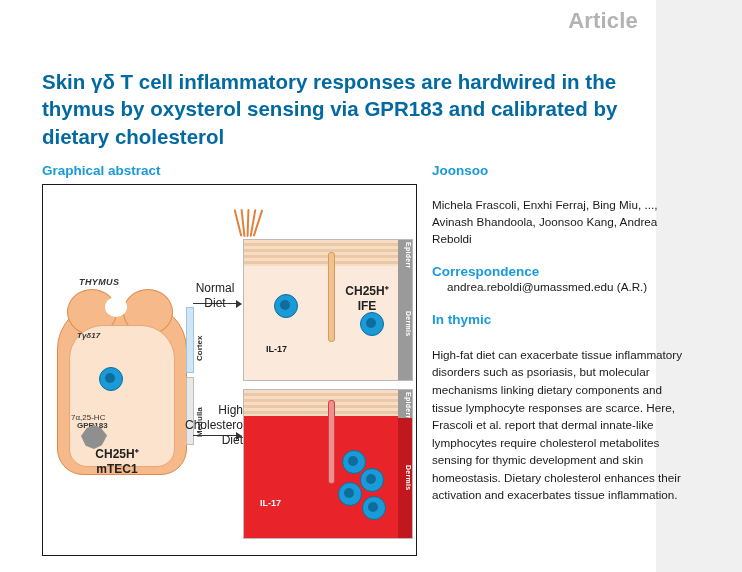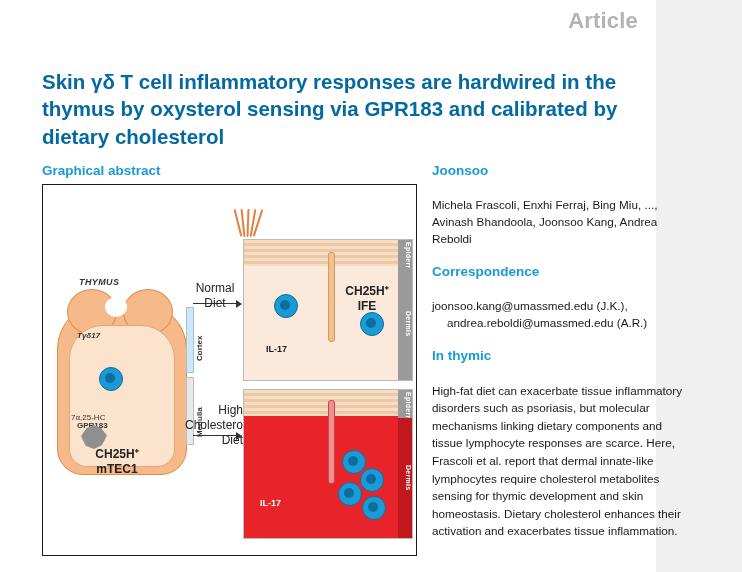--- a/index.html
+++ b/index.html
@@ -423,21 +423,20 @@
 
   <div class="right-col">
 
     <div class="block">
       <div class="section-head">Joonsoo</div>
       <div class="body-text">Michela Frascoli, Enxhi Ferraj, Bing Miu, ..., Avinash Bhandoola, Joonsoo Kang, Andrea Reboldi</div>
     </div>
 
     <div class="block">
       <div class="section-head head-spaced">Correspondence</div>
-      <div class="body-text">joonsoo.kang@umassmed.edu (J.K.),</div>
       <div class="body-text" style="margin-top:0;margin-left:15px;">andrea.reboldi@umassmed.edu (A.R.)</div>
     </div>
 
     <div class="block">
       <div class="section-head head-spaced">In thymic</div>
       <div class="body-text brief">High-fat diet can exacerbate tissue inflammatory disorders such as psoriasis, but molecular mechanisms linking dietary components and tissue lymphocyte responses are scarce. Here, Frascoli et al. report that dermal innate-like lymphocytes require cholesterol metabolites sensing for thymic development and skin homeostasis. Dietary cholesterol enhances their activation and exacerbates tissue inflammation.</div>
     </div>
 
   </div>
 

